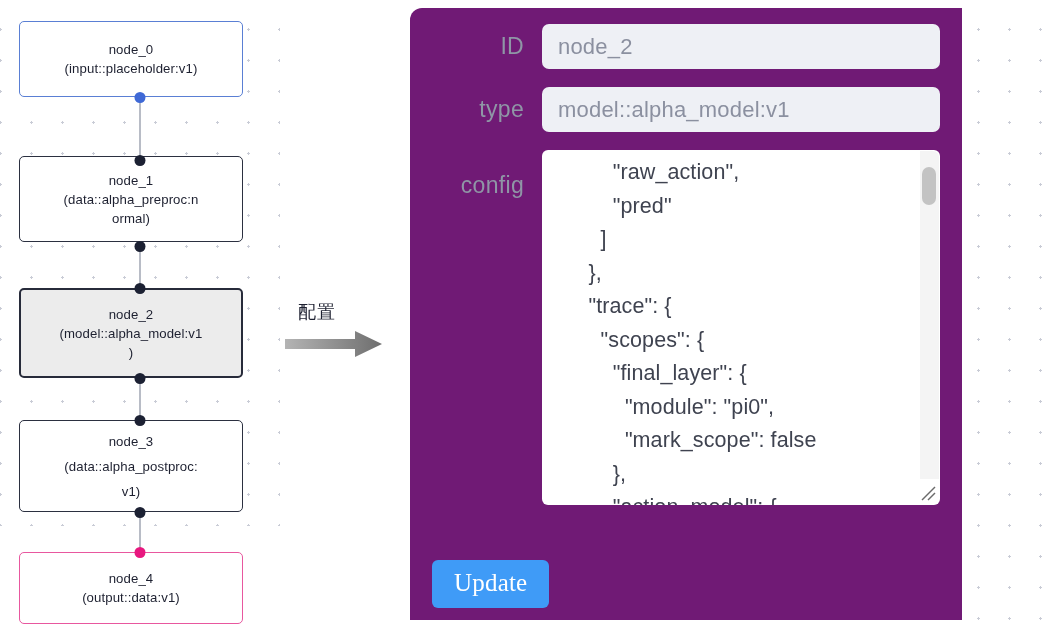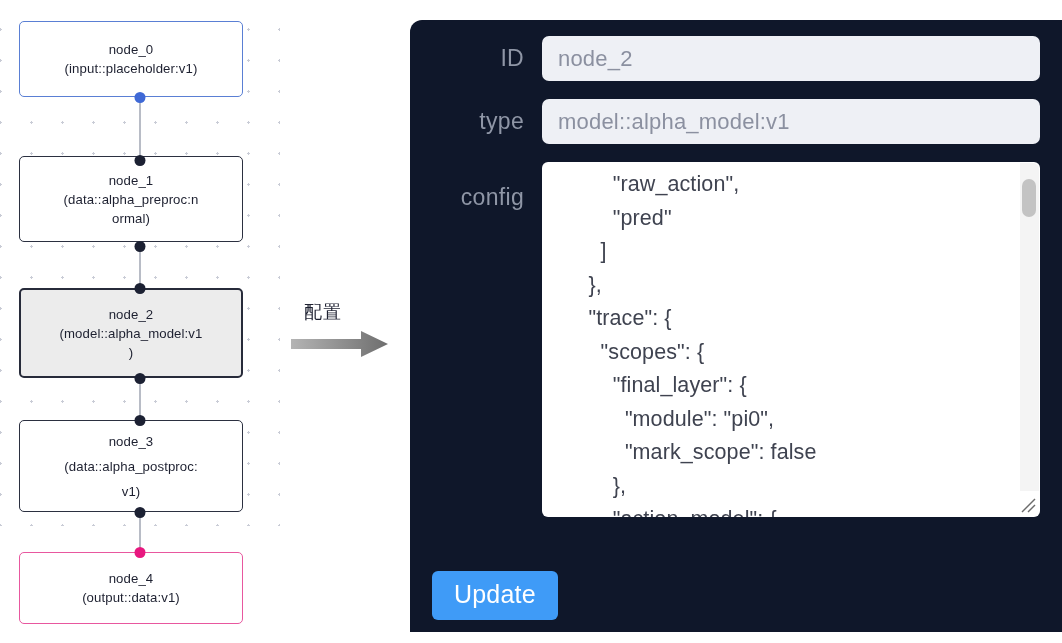--- a/index.html
+++ b/index.html
@@ -85,40 +85,40 @@
     left: 50%;
     transform: translateX(-50%);
     width: 2px;
     background: #b8bcc6;
     z-index: 1;
   }
 
   
   .arrow-group {
     position: absolute;
-    left: 291px; top: 300px;
+    left: 285px; top: 300px;
     width: 105px; height: 62px;
     z-index: 6;
   }
   .arrow-caption {
     position: absolute;
     left: 13px; top: 0;
     font-size: 18px;
     color: #1d2030;
     font-family: "DejaVu Sans", "Liberation Sans", sans-serif;
     letter-spacing: 1px;
   }
   .arrow-svg { position: absolute; left: 0; top: 30px; }
 
   
   .config-panel {
     position: absolute;
-    left: 410px; top: 20px;
-    width: 652px; height: 612px;
-    background: #0f172a;
+    left: 410px; top: 8px;
+    width: 552px; height: 612px;
+    background: #701a75;
     border-radius: 12px 0 0 0;
     padding: 16px 22px 0 12px;
     z-index: 4;
   }
 
   .form-row {
     display: flex;
     align-items: center;
     margin-bottom: 18px;
   }
@@ -194,21 +194,21 @@
   }
 
   .update-button {
     position: absolute;
     left: 22px; bottom: 12px;
     background: #3f9bf7;
     color: #ffffff;
     border: none;
     border-radius: 6px;
     font-size: 25px;
-    font-family: Liberation Sans, sans-serif;
+    font-family: Liberation Serif, serif;
     padding: 9px 22px 11px 22px;
     cursor: pointer;
     letter-spacing: 0.2px;
   }
 </style>
 </head>
 <body>
 
 <div id="app">
 

